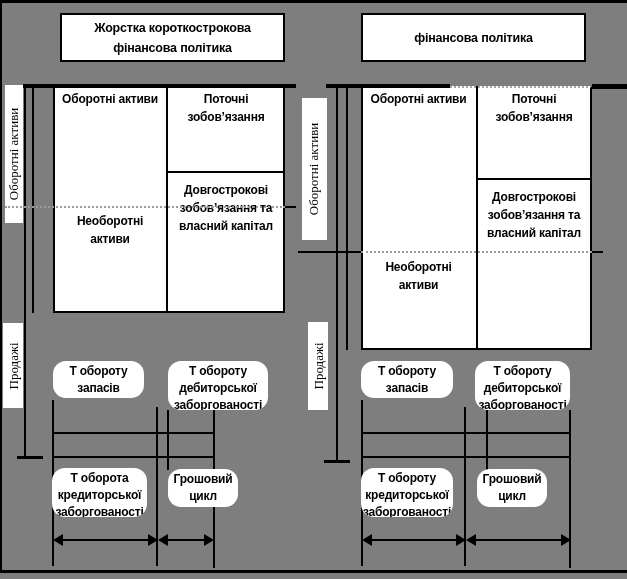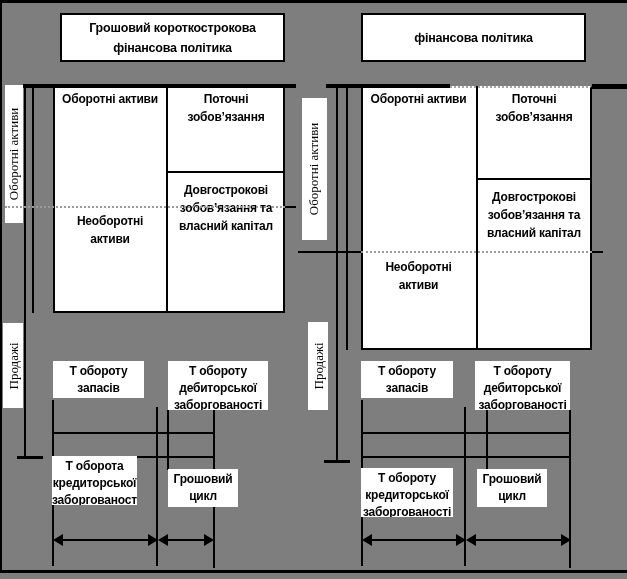--- a/index.html
+++ b/index.html
@@ -21,21 +21,21 @@
     position:absolute; background:#fff; box-sizing:border-box;
     border:2px solid #000; border-top:2px dotted #a6a6a6; z-index:1;
   }
   .qtext {
     position:absolute; z-index:4; font-weight:bold; font-size:12px;
     line-height:18px; text-align:center; letter-spacing:-0.2px;
   }
   .wbox {
     position:absolute; background:#fff; overflow:hidden; z-index:4;
     font-weight:bold; font-size:12px; line-height:17px; text-align:center;
-    padding-top:2px; box-sizing:border-box; letter-spacing:-0.2px;
+    padding-top:2px; box-sizing:border-box; letter-spacing:-0.2px;border-radius:13px;
   }
   .vlabel {
     position:absolute; background:#fff; z-index:2;
     display:flex; align-items:center; justify-content:center;
   }
   .vlabel span {
     transform:rotate(-90deg); white-space:nowrap;
     font-family:"Liberation Serif", serif; font-size:13px;
   }
   .dotted { position:absolute; border-top:2px dotted #9b9b9b; z-index:5; height:0; }
@@ -52,21 +52,21 @@
 
 <div class="canvas">
 
   <div class="frame" style="left:0;top:0;width:627px;height:3px"></div>
   <div class="frame" style="left:0;top:0;width:2px;height:573px"></div>
   <div class="frame" style="left:0;top:570px;width:627px;height:3px"></div>
 
   <div>
 
     <div class="titlebox" style="left:60px;top:13px;width:225px;height:49px">
-      <div>Грошовий короткострокова</div>
+      <div>Жорстка короткострокова</div>
       <div>фінансова політика</div>
     </div>
 
     <div class="thick" style="left:23px;top:84px;width:273px;height:4px"></div>
 
     <div class="mainbox" style="left:53px;top:86px;width:232px;height:227px"></div>
     <div class="line" style="left:166px;top:86px;width:2px;height:227px"></div>
     <div class="line" style="left:166px;top:171px;width:119px;height:2px"></div>
 
     <div class="dotted" style="left:5px;top:206px;width:280px"></div>
@@ -107,21 +107,21 @@
       <div>заборгованості</div>
     </div>
 
     <div class="line" style="left:52px;top:400px;width:2px;height:166px"></div>
     <div class="line" style="left:156px;top:407px;width:2px;height:159px"></div>
     <div class="line" style="left:167px;top:410px;width:2px;height:60px"></div>
     <div class="line" style="left:213px;top:410px;width:2px;height:158px"></div>
     <div class="line" style="left:53px;top:432px;width:162px;height:2px"></div>
     <div class="line" style="left:53px;top:456px;width:162px;height:2px"></div>
 
-    <div class="wbox" style="left:52px;top:456px;width:85px;height:49px">
+    <div class="wbox" style="left:52px;top:468px;width:95px;height:49px">
       <div>Т оборота</div>
       <div>кредиторської</div>
       <div>заборгованості</div>
     </div>
     <div class="wbox" style="left:168px;top:469px;width:70px;height:38px">
       <div>Грошовий</div>
       <div>цикл</div>
     </div>
 
     <div class="arrow" style="left:53px;top:534px;width:105px">

